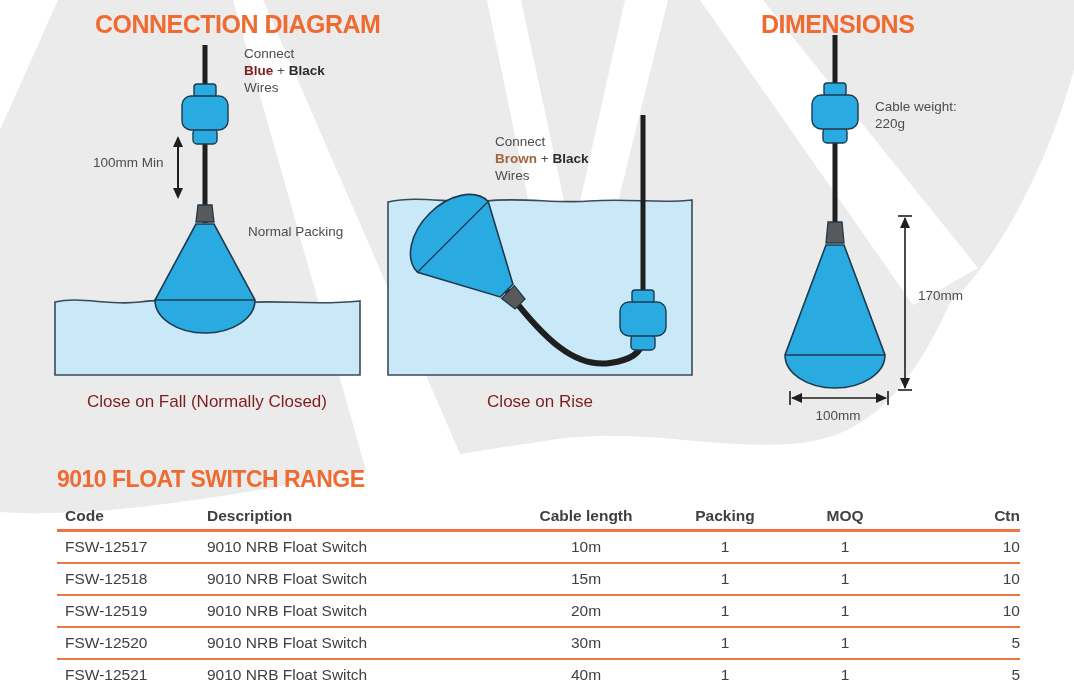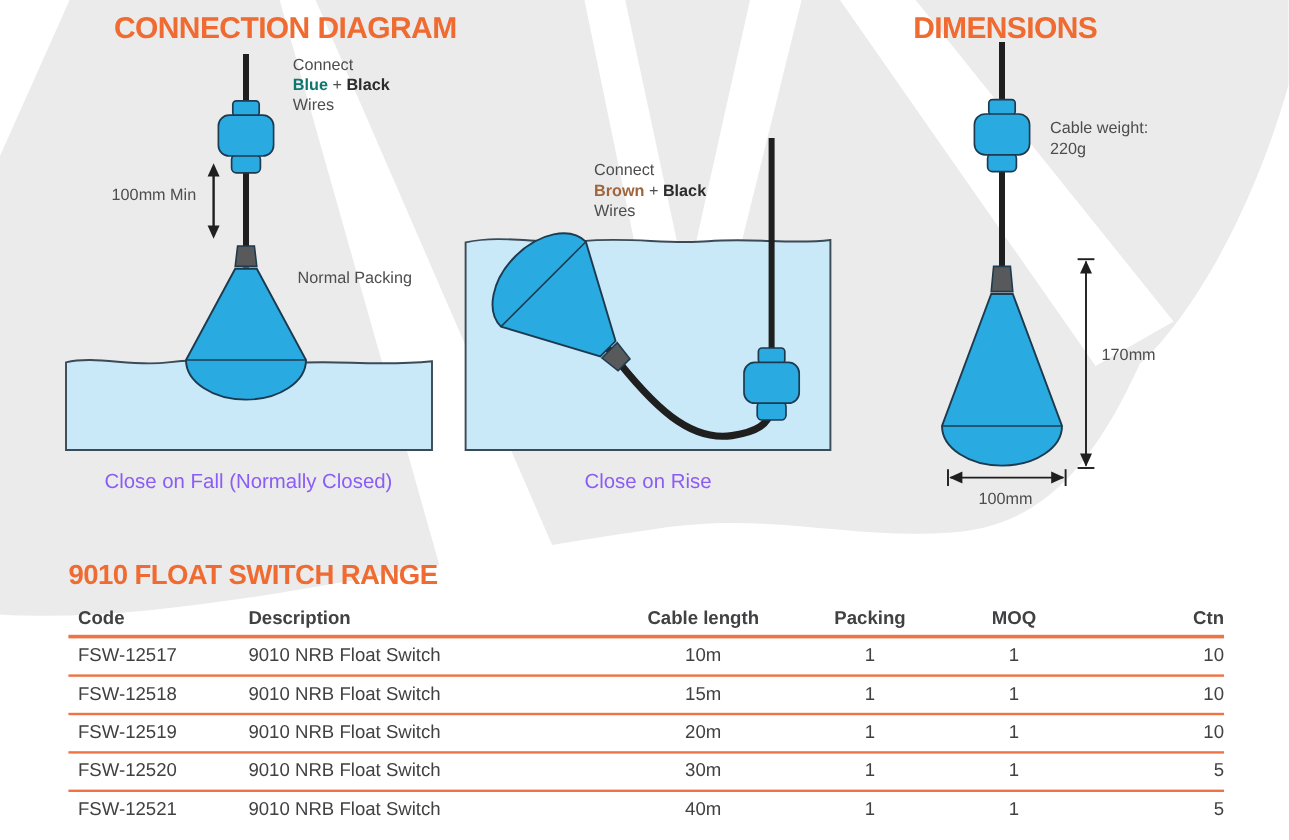--- a/index.html
+++ b/index.html
@@ -9,25 +9,25 @@
   }
   .abs{position:absolute;}
   svg{display:block;}
   .bg{left:0;top:0;z-index:0;}
   .layer{z-index:2;}
   .heading{
     font-weight:bold;font-size:25px;letter-spacing:-0.5px;color:#EF6B31;
     white-space:nowrap;z-index:3;margin-left:38px;
   }
   .note{font-size:13.5px;line-height:17px;color:#4d4d4f;white-space:nowrap;z-index:3;}
-  .note .w-blue{color:#0f766e;font-weight:bold;}
+  .note .w-blue{color:#7f1d1d;font-weight:bold;}
   .note .w-brown{color:#A0653B;font-weight:bold;}
   .note .w-black{color:#2b2b2b;font-weight:bold;}
   .small-label{font-size:13.5px;color:#4d4d4f;white-space:nowrap;z-index:3;}
-  .caption{font-size:17px;color:#8b5cf6;text-align:center;white-space:nowrap;z-index:3;}
+  .caption{font-size:17px;color:#7f1d1d;text-align:center;white-space:nowrap;z-index:3;}
   .table-title{
     font-weight:bold;font-size:23px;letter-spacing:-0.5px;color:#EF6B31;white-space:nowrap;z-index:3;
   }
   .spec-table{left:57px;top:502px;width:963px;z-index:3;}
   .trow{display:flex;align-items:center;height:30px;font-size:15.5px;}
   .trow.head{height:27px;font-weight:bold;border-bottom:3px solid #EE7445;}
   .trow.body-row{border-bottom:2px solid #EE7445;}
   .trow.body-row:last-child{border-bottom:none;}
   .c-code{width:150px;padding-left:8px;box-sizing:border-box;}
   .c-desc{width:300px;}

